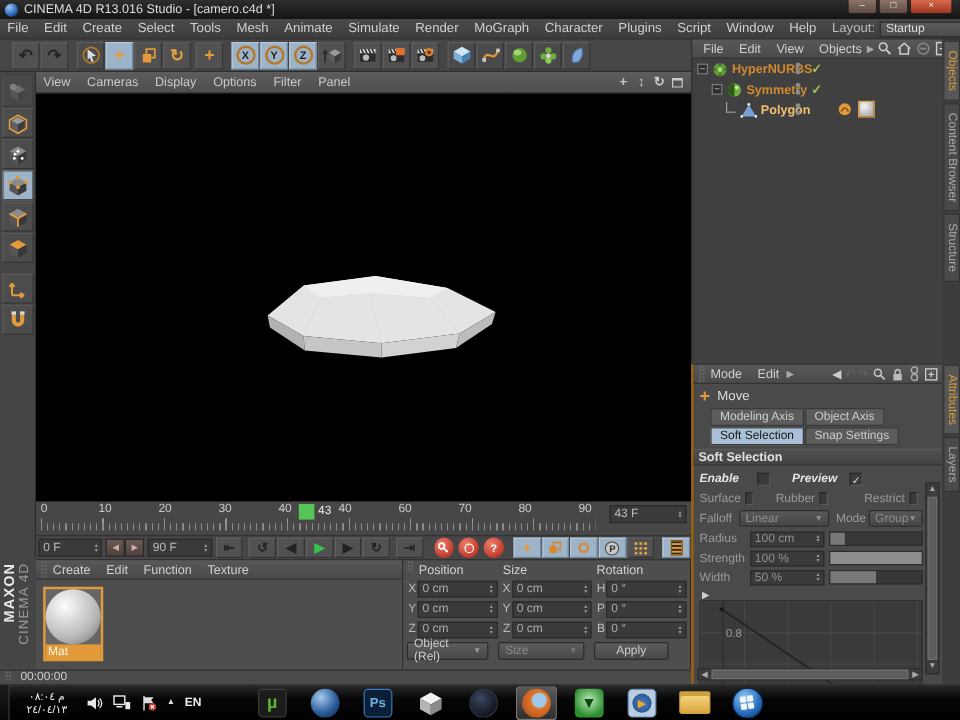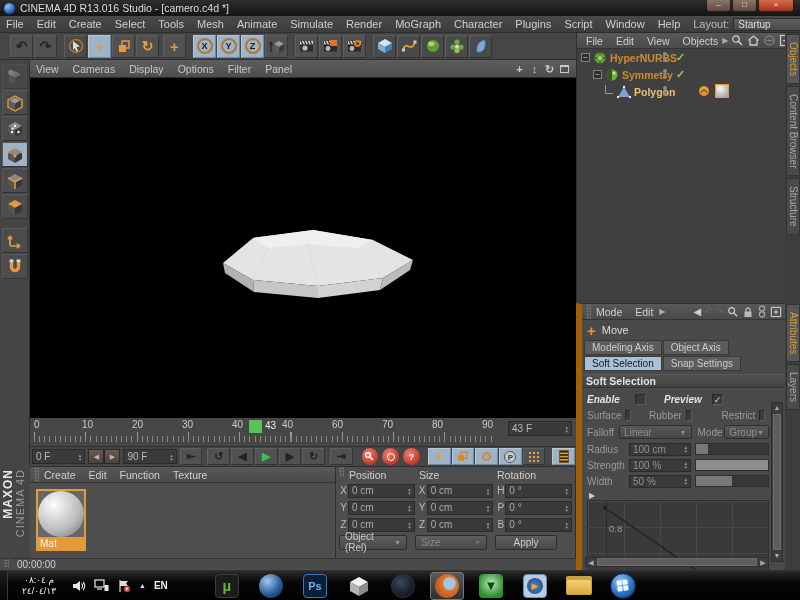--- a/index.html
+++ b/index.html
@@ -135,27 +135,27 @@
   .elbow { width:8px; height:9px; border-left:1px solid #999; border-bottom:1px solid #999; margin:-4px 4px 0 0; }
   .oname { font-weight:bold; }
   .cell { position:absolute; }
   .vdots { left:86px; top:3px; display:flex; flex-direction:column; }
   .vdots i { width:4px; height:4px; border-radius:50%; background:#8a8a8a; margin-bottom:2px; }
   .chk { left:99px; top:2px; color:#9dc34a; font-size:11px; font-weight:bold; }
   .matchip { left:138px; top:1px; width:14px; height:14px; border:1px solid #e39a3b;
     background:radial-gradient(circle at 35% 30%, #f5f5f5, #9a9a9a); }
   .ptagi { left:120px; top:1px; }
   
-  .am { position:absolute; left:576px; top:303px; width:209px; height:267px; background:#4a4a4a; border-left:6px solid #a16207; border-top:1px solid #2e2e2e; }
+  .am { position:absolute; left:576px; top:303px; width:209px; height:267px; background:#4a4a4a; border-left:2px solid #a16207; border-top:1px solid #2e2e2e; }
   .am-hicons { margin-left:auto; display:flex; align-items:center; }
   .am-hicons > * { margin-left:3px; }
   .toolrow { height:20px; display:flex; align-items:center; padding-left:5px; }
   .toolrow .glyph-cross { font-size:15px; margin-right:6px; }
   .toolrow .tname { color:#ddd; font-size:11px; }
-  .tabs { display:flex; flex-wrap:wrap; padding-left:2px; }
+  .tabs { display:flex; flex-wrap:wrap; padding-left:14px; }
   .tab { height:15px; background:#5c5c5c; border:1px solid #3a3a3a; color:#ccc; font-size:10px;
     padding:0 7px; line-height:13px; margin:0 1px 1px 0; }
   .tab.active { background:#a9c0d6; color:#15181c; }
   .section { height:14px; background:linear-gradient(#505050,#434343); border-top:1px solid #5a5a5a; border-bottom:1px solid #333;
     color:#e0e0e0; font-size:10.5px; font-weight:bold; padding-left:4px; line-height:13px; margin-top:2px; }
   .params { position:relative; padding:3px 16px 0 5px; }
   .prow { display:flex; align-items:center; height:16px; font-size:10px; }
   .plab { color:#9a9a9a; }
   .plab.lit { color:#e3e3e3; font-weight:bold;font-style:italic; }
   .cb { width:11px; height:11px; background:#3a3a3a; border:1px solid; border-color:#272727 #5a5a5a #5a5a5a #272727;

